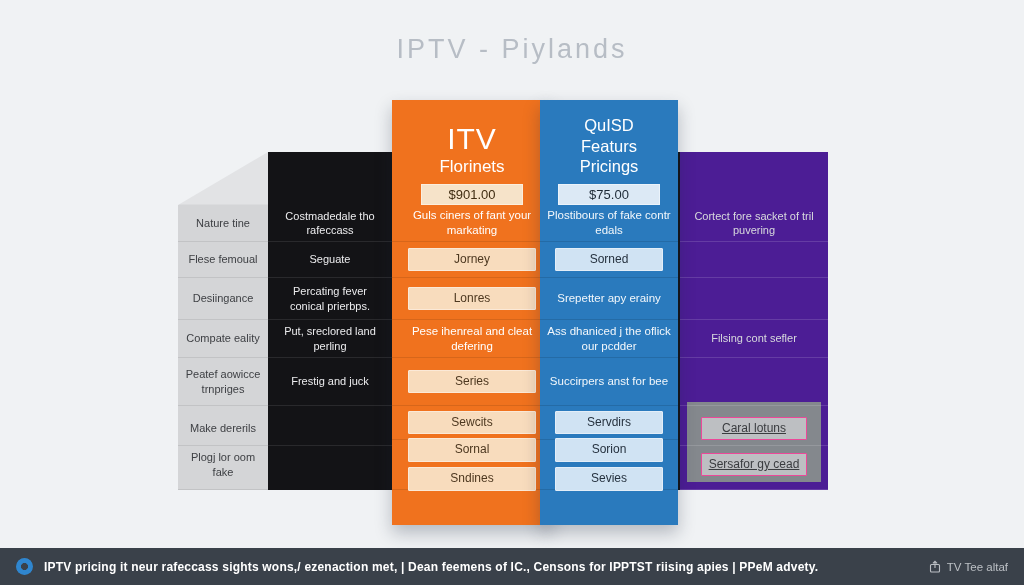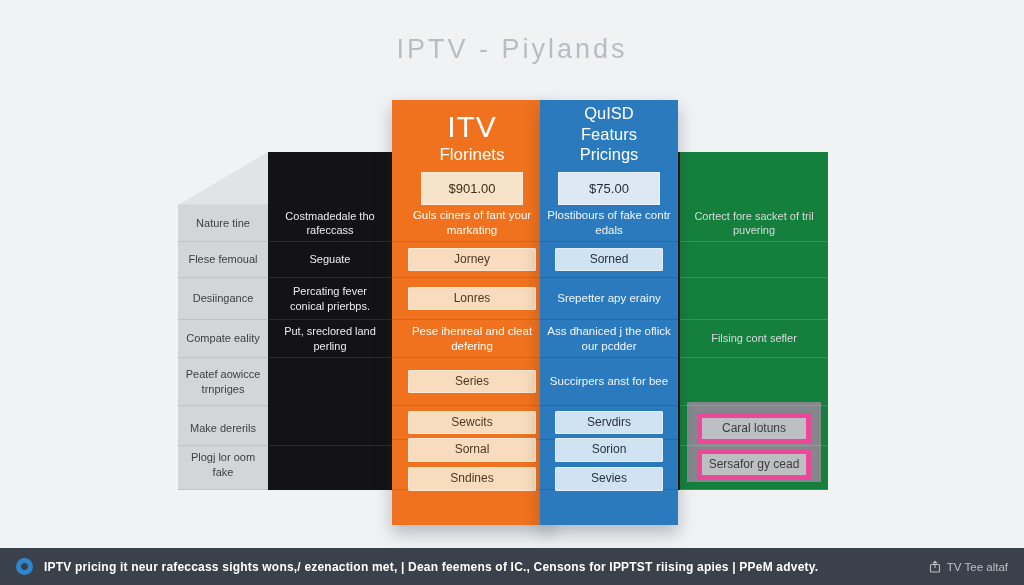--- a/index.html
+++ b/index.html
@@ -12,21 +12,21 @@
 
   .col{position:absolute;z-index:1;}
   #labels{left:178px;top:152px;width:90px;height:338px;--sep:#c2c3c5;
           background:linear-gradient(180deg,#e2e3e5 0 52px,#d4d5d7 53px 100%);
           clip-path:polygon(0 53px,100% 0,100% 100%,0 100%);}
   #features{left:268px;top:152px;width:124px;height:338px;background:#131316;--sep:#29292c;}
   #plan1{left:392px;top:100px;width:160px;height:425px;background:#f0721e;z-index:2;
          box-shadow:0 8px 16px rgba(30,40,60,.28);--sep:rgba(0,0,0,.10);}
   #plan2{left:540px;top:100px;width:138px;height:425px;background:#2a7abd;z-index:2;
          box-shadow:0 8px 16px rgba(30,40,60,.28);--sep:rgba(0,0,0,.12);}
-  #extra{left:680px;top:152px;width:148px;height:338px;background:#15803d;--sep:rgba(255,255,255,.14);}
+  #extra{left:680px;top:152px;width:148px;height:338px;background:#4c1d95;--sep:rgba(255,255,255,.14);}
 
   .row{position:absolute;left:0;right:0;display:flex;flex-direction:column;align-items:center;
        justify-content:center;gap:5px;padding:2px 7px;box-sizing:border-box;text-align:center;
        line-height:1.3;border-bottom:1px solid var(--sep,transparent);z-index:1;}
   .rows152 .r1{top:53px;height:37px}  .rows100 .r1{top:105px;height:37px}
   .rows152 .r2{top:90px;height:36px}  .rows100 .r2{top:142px;height:36px}
   .rows152 .r3{top:126px;height:42px} .rows100 .r3{top:178px;height:42px}
   .rows152 .r4{top:168px;height:38px} .rows100 .r4{top:220px;height:38px}
   .rows152 .r5{top:206px;height:48px} .rows100 .r5{top:258px;height:48px}
   .rows152 .r6{top:260px;height:34px} .rows100 .r6{top:306px;height:34px}
@@ -34,28 +34,28 @@
 
   .lbl{font-size:11px;color:#3e4044;}
   .fcell{font-size:11px;color:#ececee;}
   .ocell{font-size:11.5px;color:#fff;}
   .bcell{font-size:11.5px;color:#f2f7fb;}
   .xcell{font-size:11px;color:#d8dadd;}
 
   .badge{display:block;width:86%;padding:3px 0;font-size:12px;border-radius:1px;}
   .badge.orange{background:#f8dcbd;border:1px solid #fbe9d7;color:#4d3820;}
   .badge.blue{background:#d0e3f3;border:1px solid #e3eef8;color:#26323f;}
-  .badge.gray{background:#bdbfc2;border:5px solid #ec4899;color:#3a3c3f;width:78%;}
+  .badge.gray{background:#bdbfc2;border:1px solid #ec4899;color:#3a3c3f;width:78%;text-decoration:underline;}
 
   .plan-head{position:absolute;top:0;left:0;right:0;height:105px;display:flex;flex-direction:column;
              align-items:center;justify-content:flex-end;padding-bottom:7px;color:#fff;z-index:1;}
   .p1-title{font-size:30px;letter-spacing:1px;}
   .p1-sub{font-size:17px;margin-top:1px;}
   .p2-title{font-size:16.5px;width:84px;line-height:1.25;text-align:center;}
-  .price{width:100px;padding:8px 0;text-align:center;font-size:13px;margin-top:7px;}
+  .price{width:100px;padding:2px 0;text-align:center;font-size:13px;margin-top:7px;}
   .price.orange{background:#f6e3c9;border:1px solid #fceedd;color:#3f2c11;}
   .price.blue{background:#dce9f5;border:1px solid #ebf3fa;color:#1d2a36;}
 
   #extra .panel{position:absolute;left:7px;top:250px;width:134px;height:80px;background:#84888d;z-index:0;}
 
   .footer{position:absolute;left:0;bottom:0;width:100%;height:37px;background:#3a414a;
           display:flex;align-items:center;padding:0 16px;box-sizing:border-box;z-index:3;}
   .f-logo{width:17px;height:17px;border-radius:50%;flex:0 0 auto;
           background:radial-gradient(circle at 50% 50%,rgba(0,0,0,0) 0 3.2px,#2f86cf 3.8px 8.5px,rgba(0,0,0,0) 9px);}
   .f-text{color:#ffffff;font-weight:bold;font-size:12px;margin-left:11px;letter-spacing:.2px;white-space:nowrap;}
@@ -78,20 +78,21 @@
     <div class="row r5 lbl">Peatef aowicce trnpriges</div>
     <div class="row r6 lbl">Make dererils</div>
     <div class="row r7 lbl">Plogj lor oom fake</div>
   </div>
 
   <div id="features" class="col rows152">
     <div class="row r1 fcell">Costmadedale tho rafeccass</div>
     <div class="row r2 fcell">Seguate</div>
     <div class="row r3 fcell">Percating fever conical prierbps.</div>
     <div class="row r4 fcell">Put, sreclored land perling</div>
+    <div class="row r5 fcell">Frestig and juck</div>
     <div class="row r6 fcell"></div>
   </div>
 
   <div id="plan1" class="col rows100">
     <div class="plan-head">
       <div class="p1-title">ITV</div>
       <div class="p1-sub">Florinets</div>
       <div class="price orange">$901.00</div>
     </div>
     <div class="row r1 ocell">Guls ciners of fant your markating</div>

